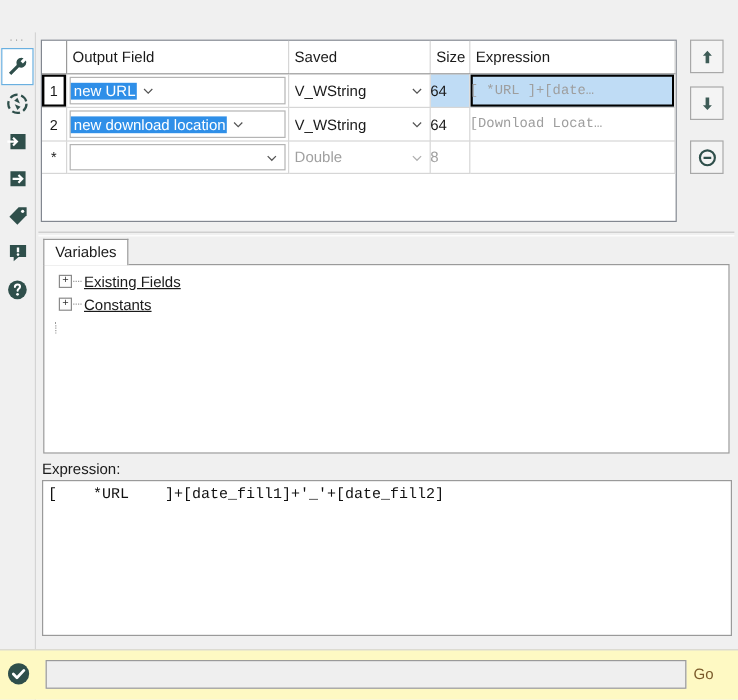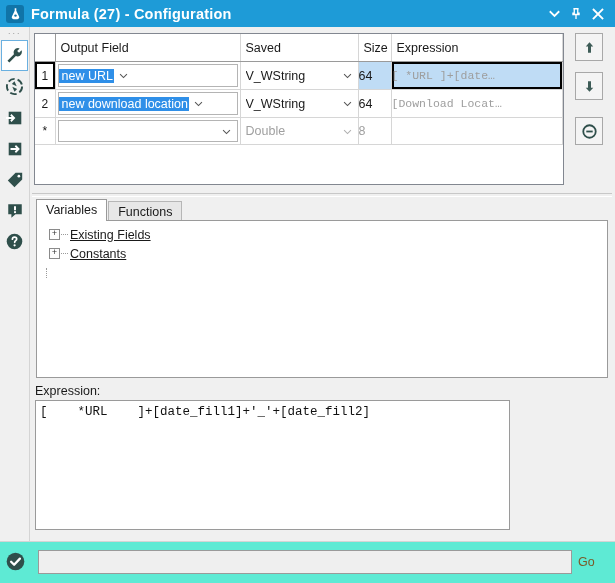--- a/index.html
+++ b/index.html
@@ -154,78 +154,51 @@
     font-family:"Liberation Mono",monospace;
   }
   .tdash{width:7px;border-top:1px dotted #9a9a9a;height:1px;margin:0 2px 0 1px;flex:0 0 auto;}
   .tlabel{white-space:nowrap;text-decoration:underline;}
   .tvert{position:absolute;left:16px;top:241px;width:1px;height:10px;
     border-left:1px dotted #9a9a9a;}
 
   
   .exlabel{position:absolute;left:5px;top:357px;font-size:12.5px;}
   .exbox{
-    position:absolute;left:5px;top:373px;width:475px;height:130px;
+    position:absolute;left:5px;top:373px;width:575px;height:130px;
     background:#ffffff;border:1px solid #9a9a9a;box-sizing:border-box;
     padding:4px 9px 0 4px;
     font-family:"Liberation Mono",monospace;font-size:12.5px;
     color:#111;white-space:pre;overflow:hidden;line-height:15px;
   }
 
   
   .bottombar{
     position:absolute;left:0;bottom:0;width:615px;height:41px;
-    background:#5eead4;border-top:1px solid #d4d4d4;
+    background:#fef9c3;border-top:1px solid #d4d4d4;
   }
   .searchbox{
     position:absolute;left:38px;top:8px;width:534px;height:24px;
     background:#efefef;border:1px solid #9a9a9a;box-sizing:border-box;
   }
   .searchbox input{
     width:100%;height:100%;border:none;outline:none;background:transparent;
     font-family:"Liberation Sans",sans-serif;font-size:12.5px;padding:0 4px;
     box-sizing:border-box;color:#333;
   }
   .golabel{
     position:absolute;left:578px;top:13px;font-size:12.5px;color:#7a5a2a;
   }
   .okicon{position:absolute;left:5px;top:9px;width:21px;height:21px;}
 </style>
 </head>
 <body>
 
 <div class="app">
 
-  <div class="titlebar">
-    <div class="title-icon">
-      <svg width="13" height="13" viewBox="0 0 16 16">
-        <path d="M7 1.5h2v3.2l3.4 7.1c.7 1.5-.3 3.2-2 3.2H5.6c-1.7 0-2.7-1.7-2-3.2L7 4.7V1.5z" fill="#ffffff"></path>
-        <circle cx="8" cy="10.6" r="1.5" fill="#1074a8"></circle>
-      </svg>
-    </div>
-    <div class="title-text">Formula (27) - Configuration</div>
-    <div class="title-ctrls">
-      <div class="tbtn">
-        <svg width="13" height="13" viewBox="0 0 16 16">
-          <path d="M3 6l5 5 5-5" stroke="#ffffff" stroke-width="2.2" fill="none" stroke-linecap="square"></path>
-        </svg>
-      </div>
-      <div class="tbtn">
-        <svg width="14" height="14" viewBox="0 0 16 16">
-          <path d="M5 2h6M6 2v5H4.5v1.6h7V7H10V2" stroke="#ffffff" stroke-width="1.5" fill="none"></path>
-          <path d="M8 8.6v5" stroke="#ffffff" stroke-width="1.5"></path>
-        </svg>
-      </div>
-      <div class="tbtn">
-        <svg width="14" height="14" viewBox="0 0 16 16">
-          <path d="M3 3l10 10M13 3L3 13" stroke="#ffffff" stroke-width="2.2" stroke-linecap="square"></path>
-        </svg>
-      </div>
-    </div>
-  </div>
 
   <div class="rail">
     <div class="rail-grip">···</div>
 
     <div class="rail-item sel">
       <span>
         <svg width="19" height="19" viewBox="0 0 20 20">
           <path d="M13.6 2.2a4.6 4.6 0 0 0-4.2 6.4L2.6 15.4l2 2 6.8-6.8a4.6 4.6 0 0 0 6.4-4.2 4.6 4.6 0 0 0-.4-1.8l-2.6 2.6-2-2 2.6-2.6a4.6 4.6 0 0 0-1.8-.4z" fill="#2f4f4b"></path>
         </svg>
       </span>
@@ -422,21 +395,20 @@
             <path d="M5.6 9h6.8" stroke="#2f4f4b" stroke-width="1.9"></path>
           </svg>
         </span>
       </div>
     </div>
 
     <div class="hdiv"></div>
 
     <div class="tabrow">
       <div class="tab active">Variables</div>
-      <div class="tab">Functions</div>
     </div>
 
     <div class="treepanel">
       <div class="tnode" style="margin-top:4px;">
         <span class="expander">+</span>
         <span class="tdash"></span>
         <span class="tlabel">Existing Fields</span>
       </div>
       <div class="tnode">
         <span class="expander">+</span>

